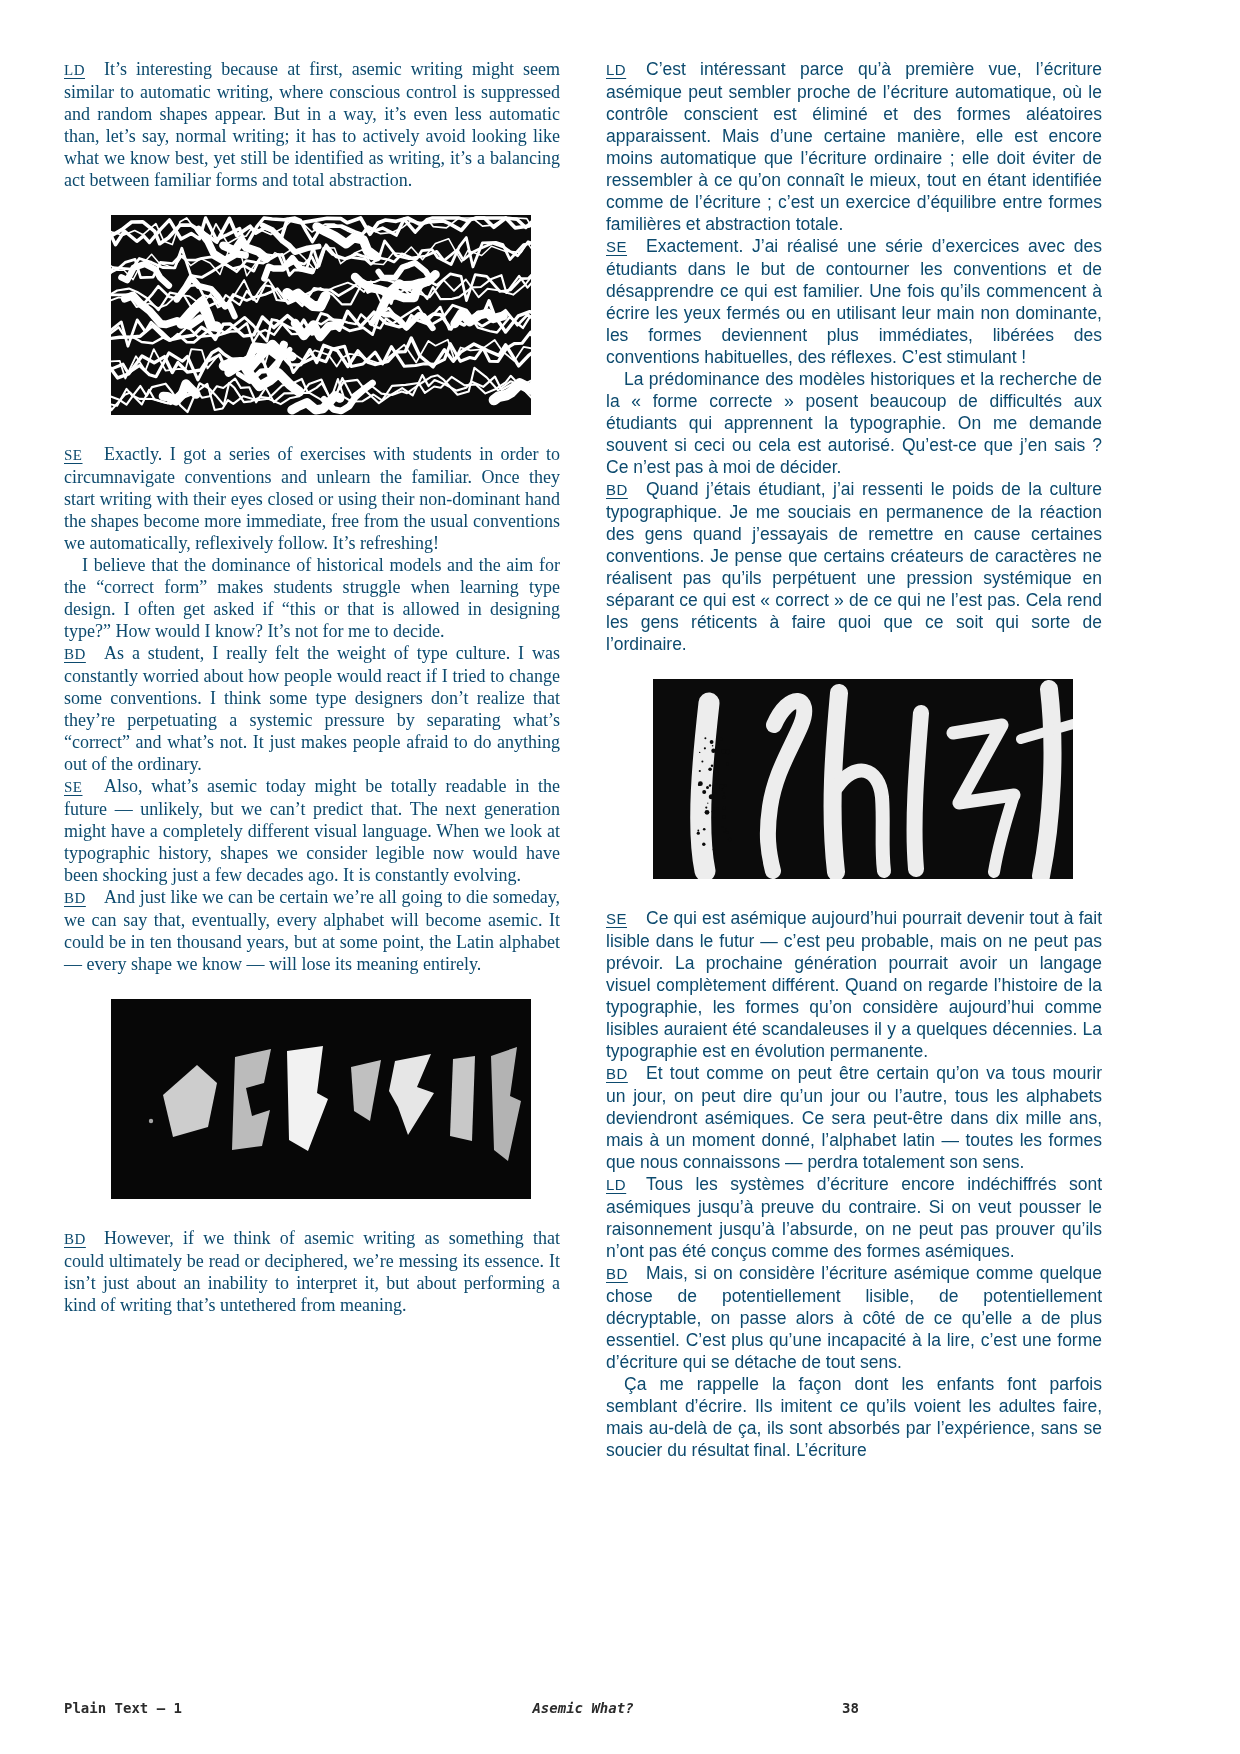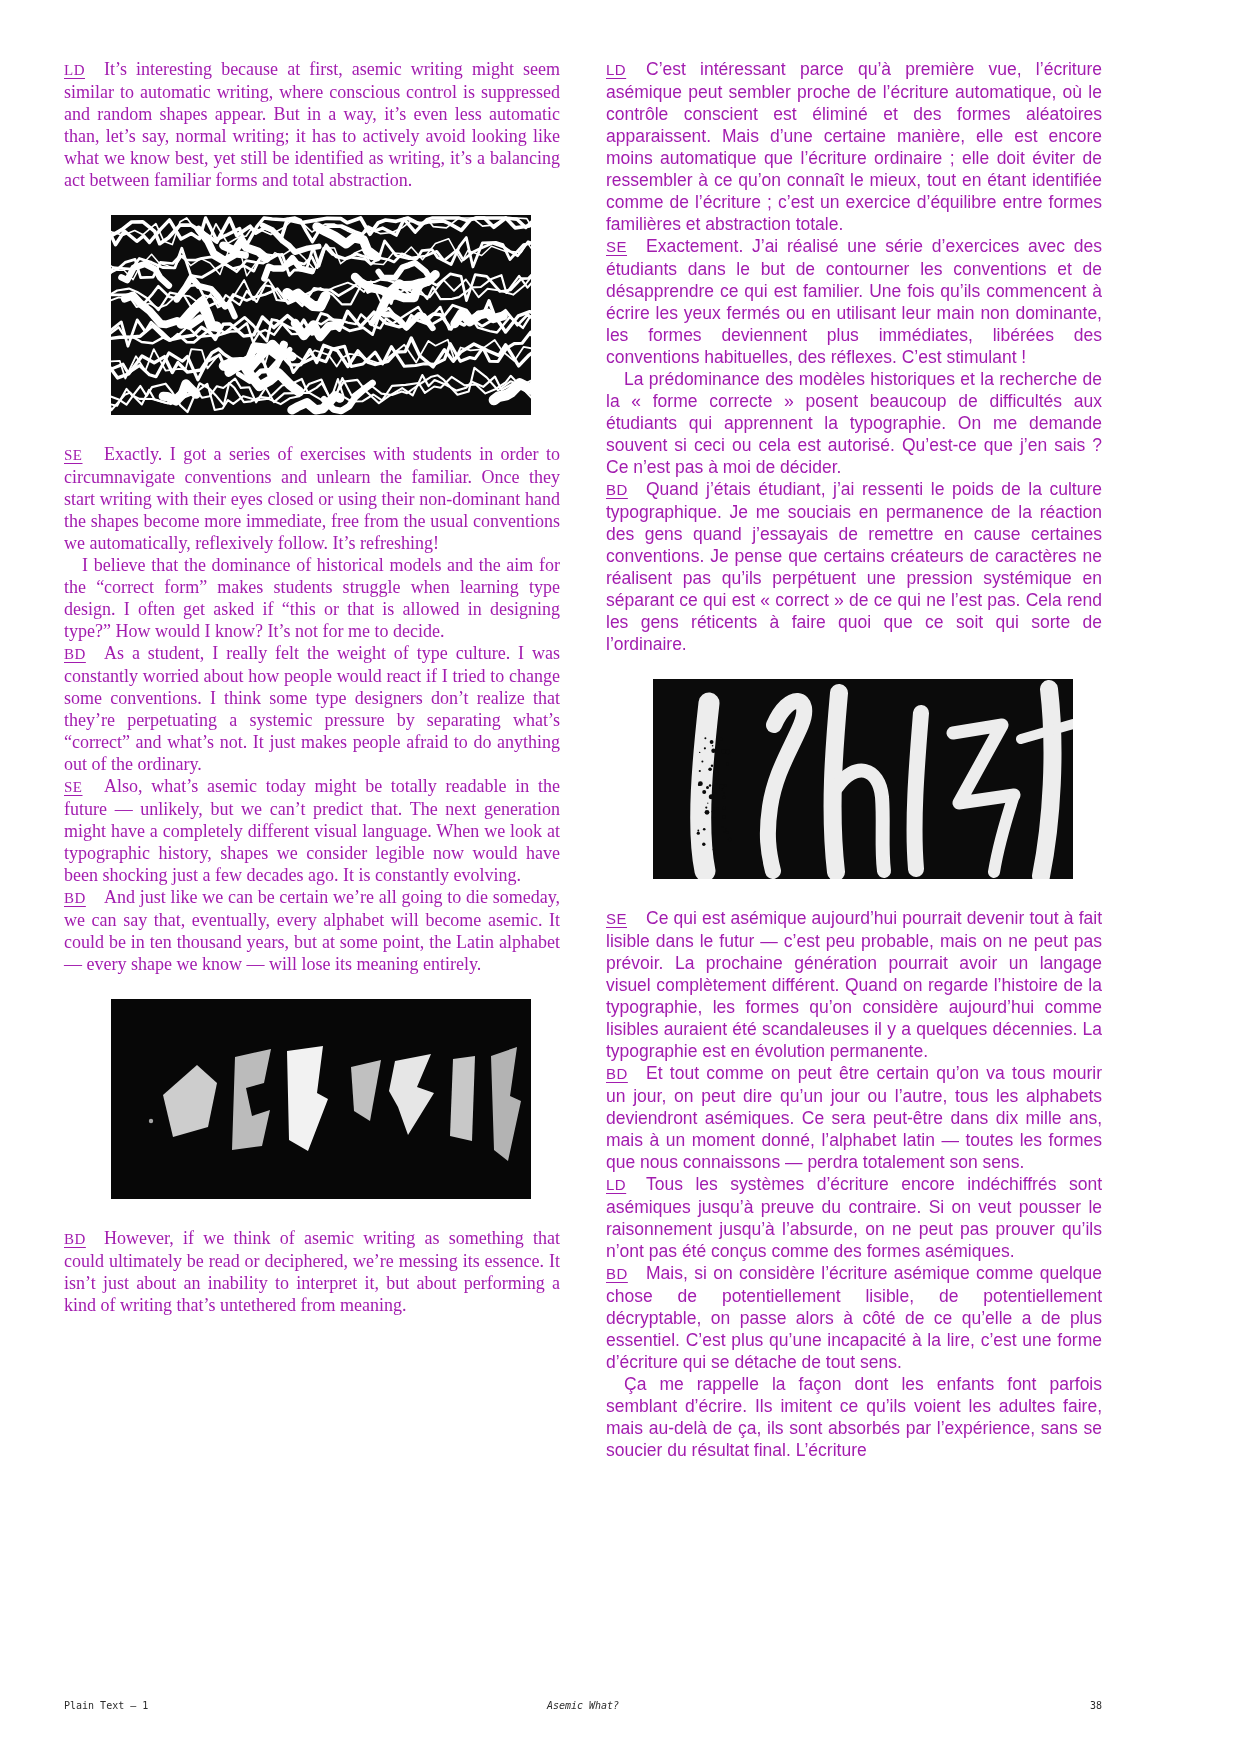--- a/index.html
+++ b/index.html
@@ -1,33 +1,33 @@
 <!DOCTYPE html>
 <html><head>
 <meta charset="utf-8">
 <style>
   * { margin:0; padding:0; box-sizing:border-box; }
   html,body { width:1240px; height:1754px; background:#ffffff; overflow:hidden; }
   body { position:relative; }
   .page { position:absolute; inset:0; padding:58px 0 0 64px; display:flex; gap:46px; }
-  .col { width:496px; color:#a21caf; text-align:justify; }
+  .col { width:496px; color:#0c4a6e; text-align:justify; }
   .col-en { font-family:"Liberation Serif", serif; font-size:18px; line-height:22px; }
   .col-fr { font-family:"Liberation Sans", sans-serif; font-size:17.5px; line-height:22px; }
   .turn { }
   .col > .turn:first-child { margin-top:0; }
   .speaker { display:inline-block; width:40px; font-size:15px; letter-spacing:0.5px;
              text-decoration:underline; text-underline-offset:3px; text-decoration-thickness:1px; }
   p.cont { text-indent:18px; }
   figure.figure { margin:24px 0 28px 47px; width:420px; height:200px; }
   figure.figure svg { display:block; }
   .footer { position:absolute; left:64px; top:1700px; width:1038px; display:flex; align-items:baseline;
-            font-family:"DejaVu Sans Mono", monospace; font-size:10px; color:#2b2b2b; }
+            font-family:"DejaVu Sans Mono", monospace; font-size:14px; color:#2b2b2b;font-weight:bold; }
   .footer .f-left  { width:260px; text-align:left; }
   .footer .f-center{ flex:1; text-align:center; font-style:italic; }
-  .footer .f-right { width:260px; text-align:right; }
+  .footer .f-right { width:260px; }
 </style>
 </head>
 <body>
 
 <main class="page">
   <section class="col col-en" id="col-left" lang="en">
       <div class="turn">
         <p class="lead"><span class="speaker">LD</span>It’s interesting because at first, asemic writing might seem similar to automatic writing, where conscious control is suppressed and random shapes appear. But in a way, it’s even less automatic than, let’s say, normal writing; it has to actively avoid looking like what we know best, yet still be identified as writing, it’s a balancing act between familiar forms and total abstraction.</p>
       </div>
       <figure class="figure">

